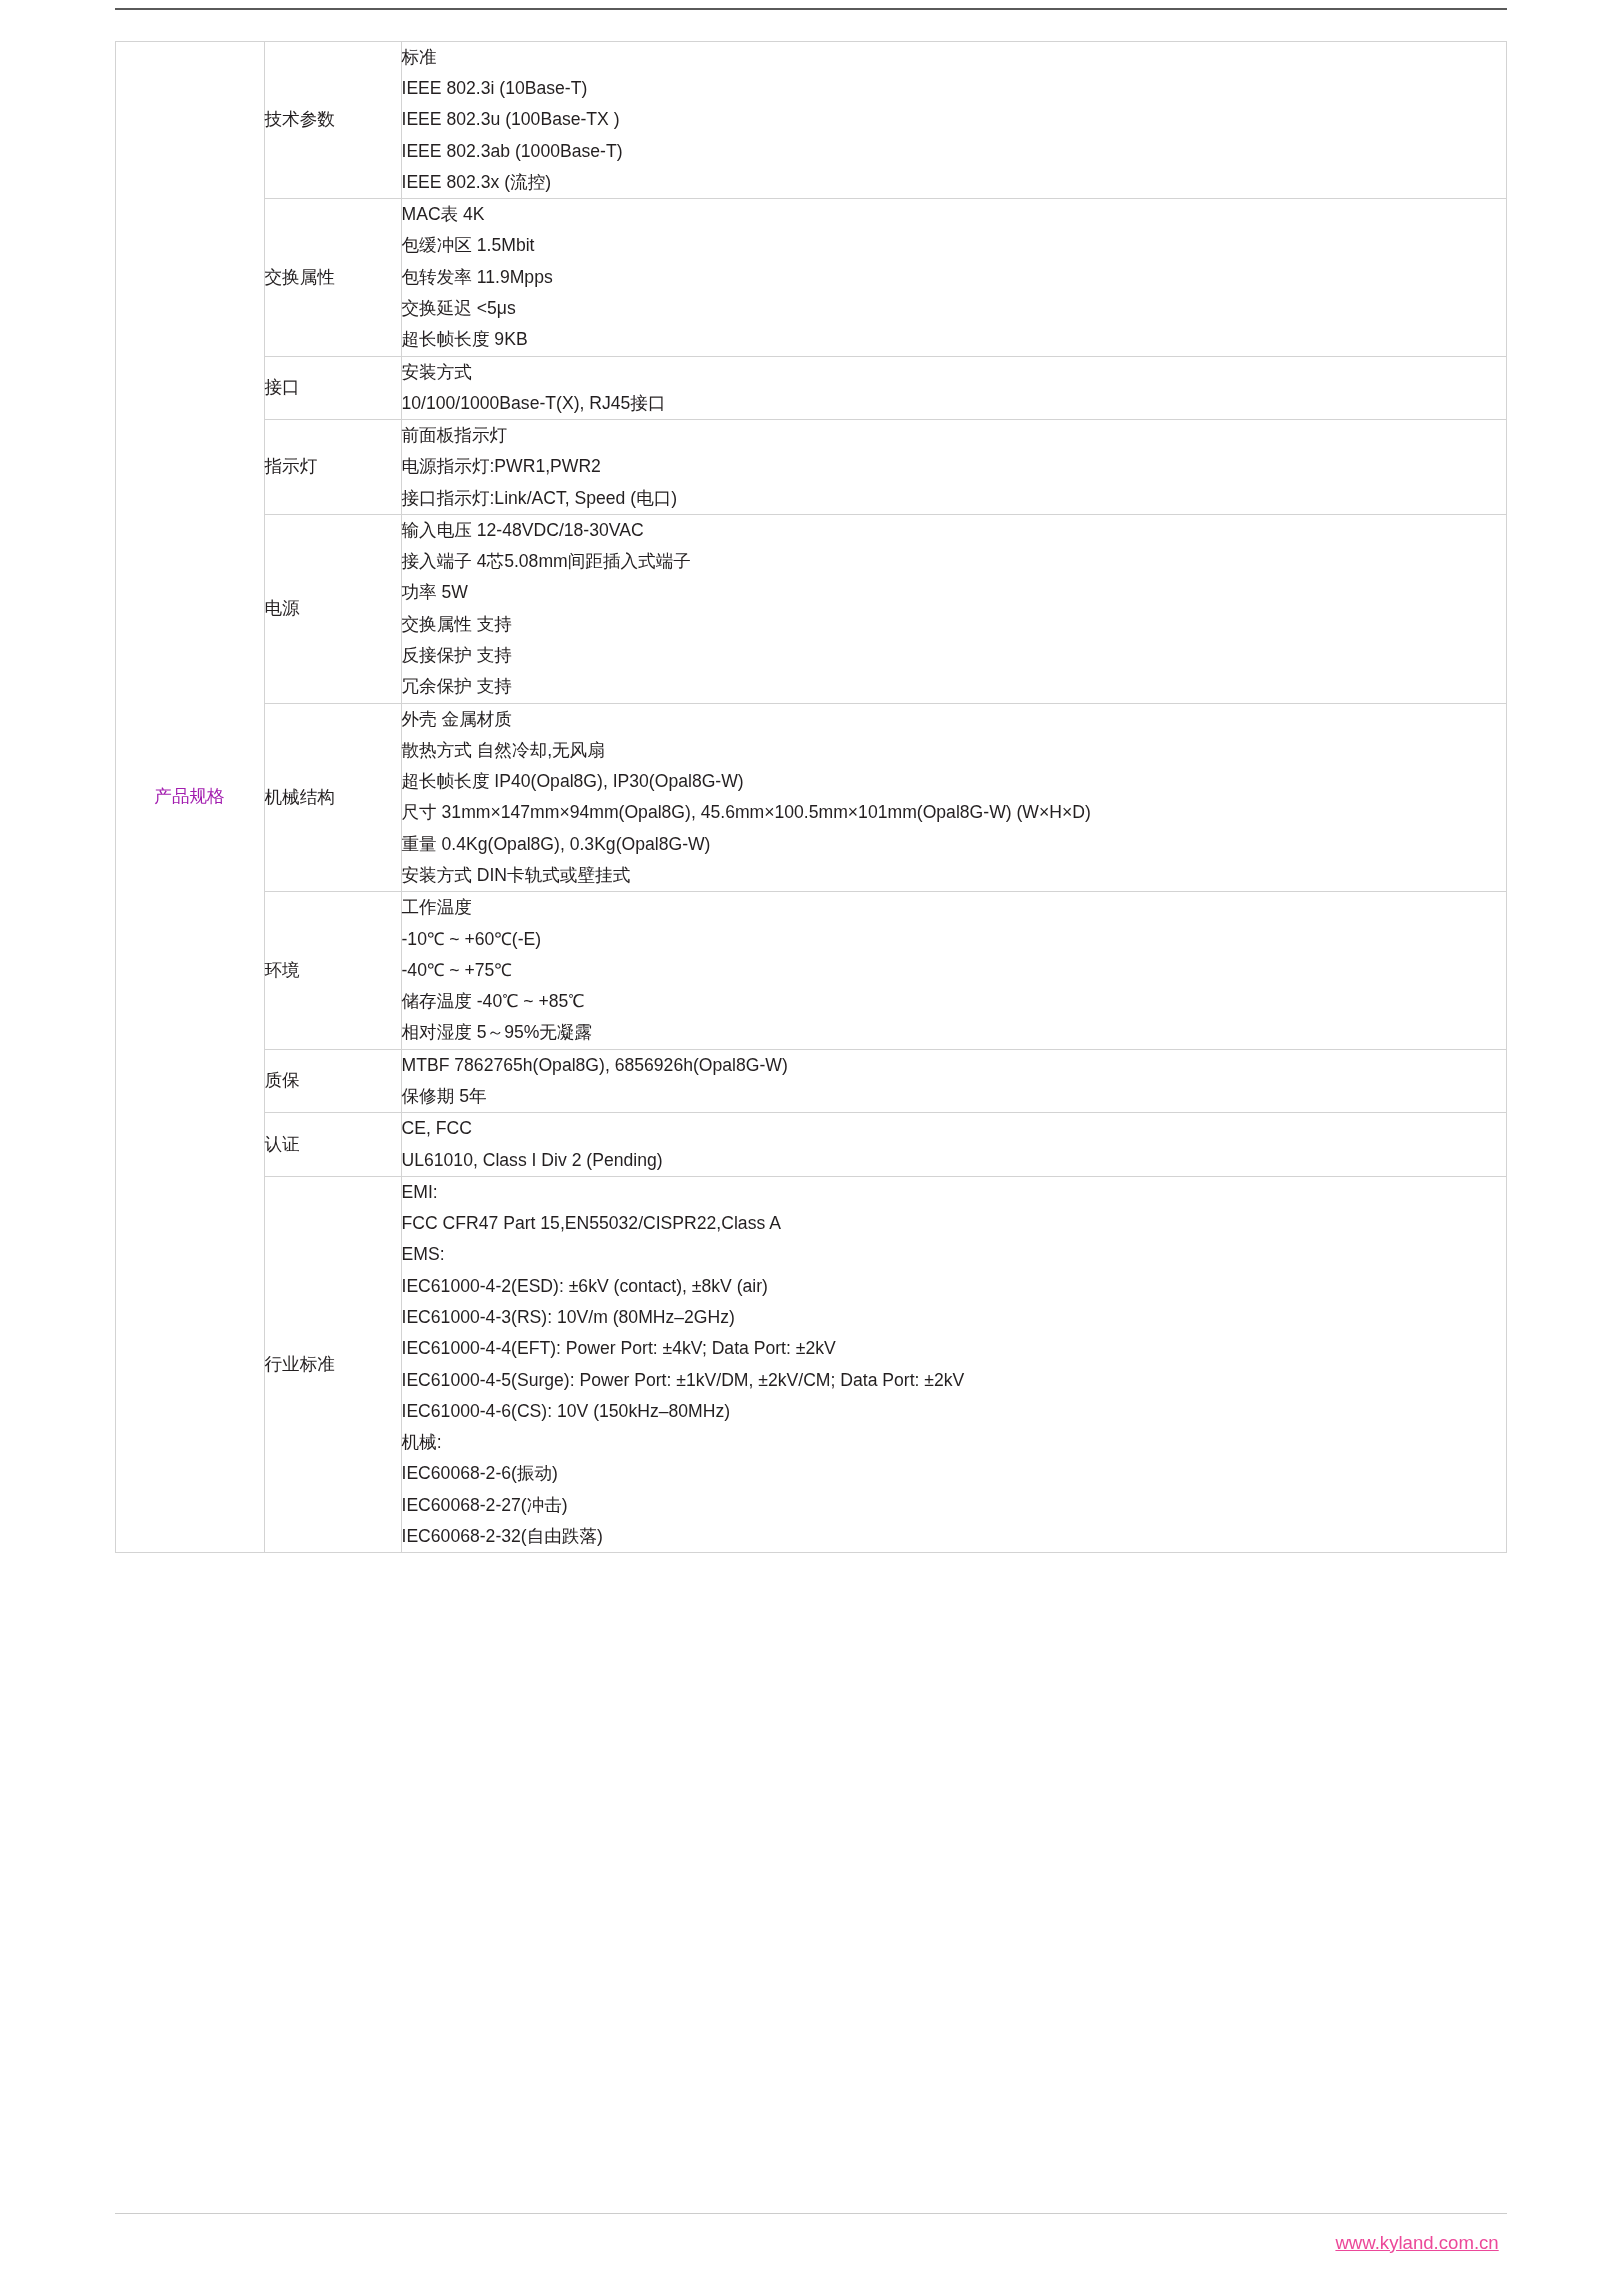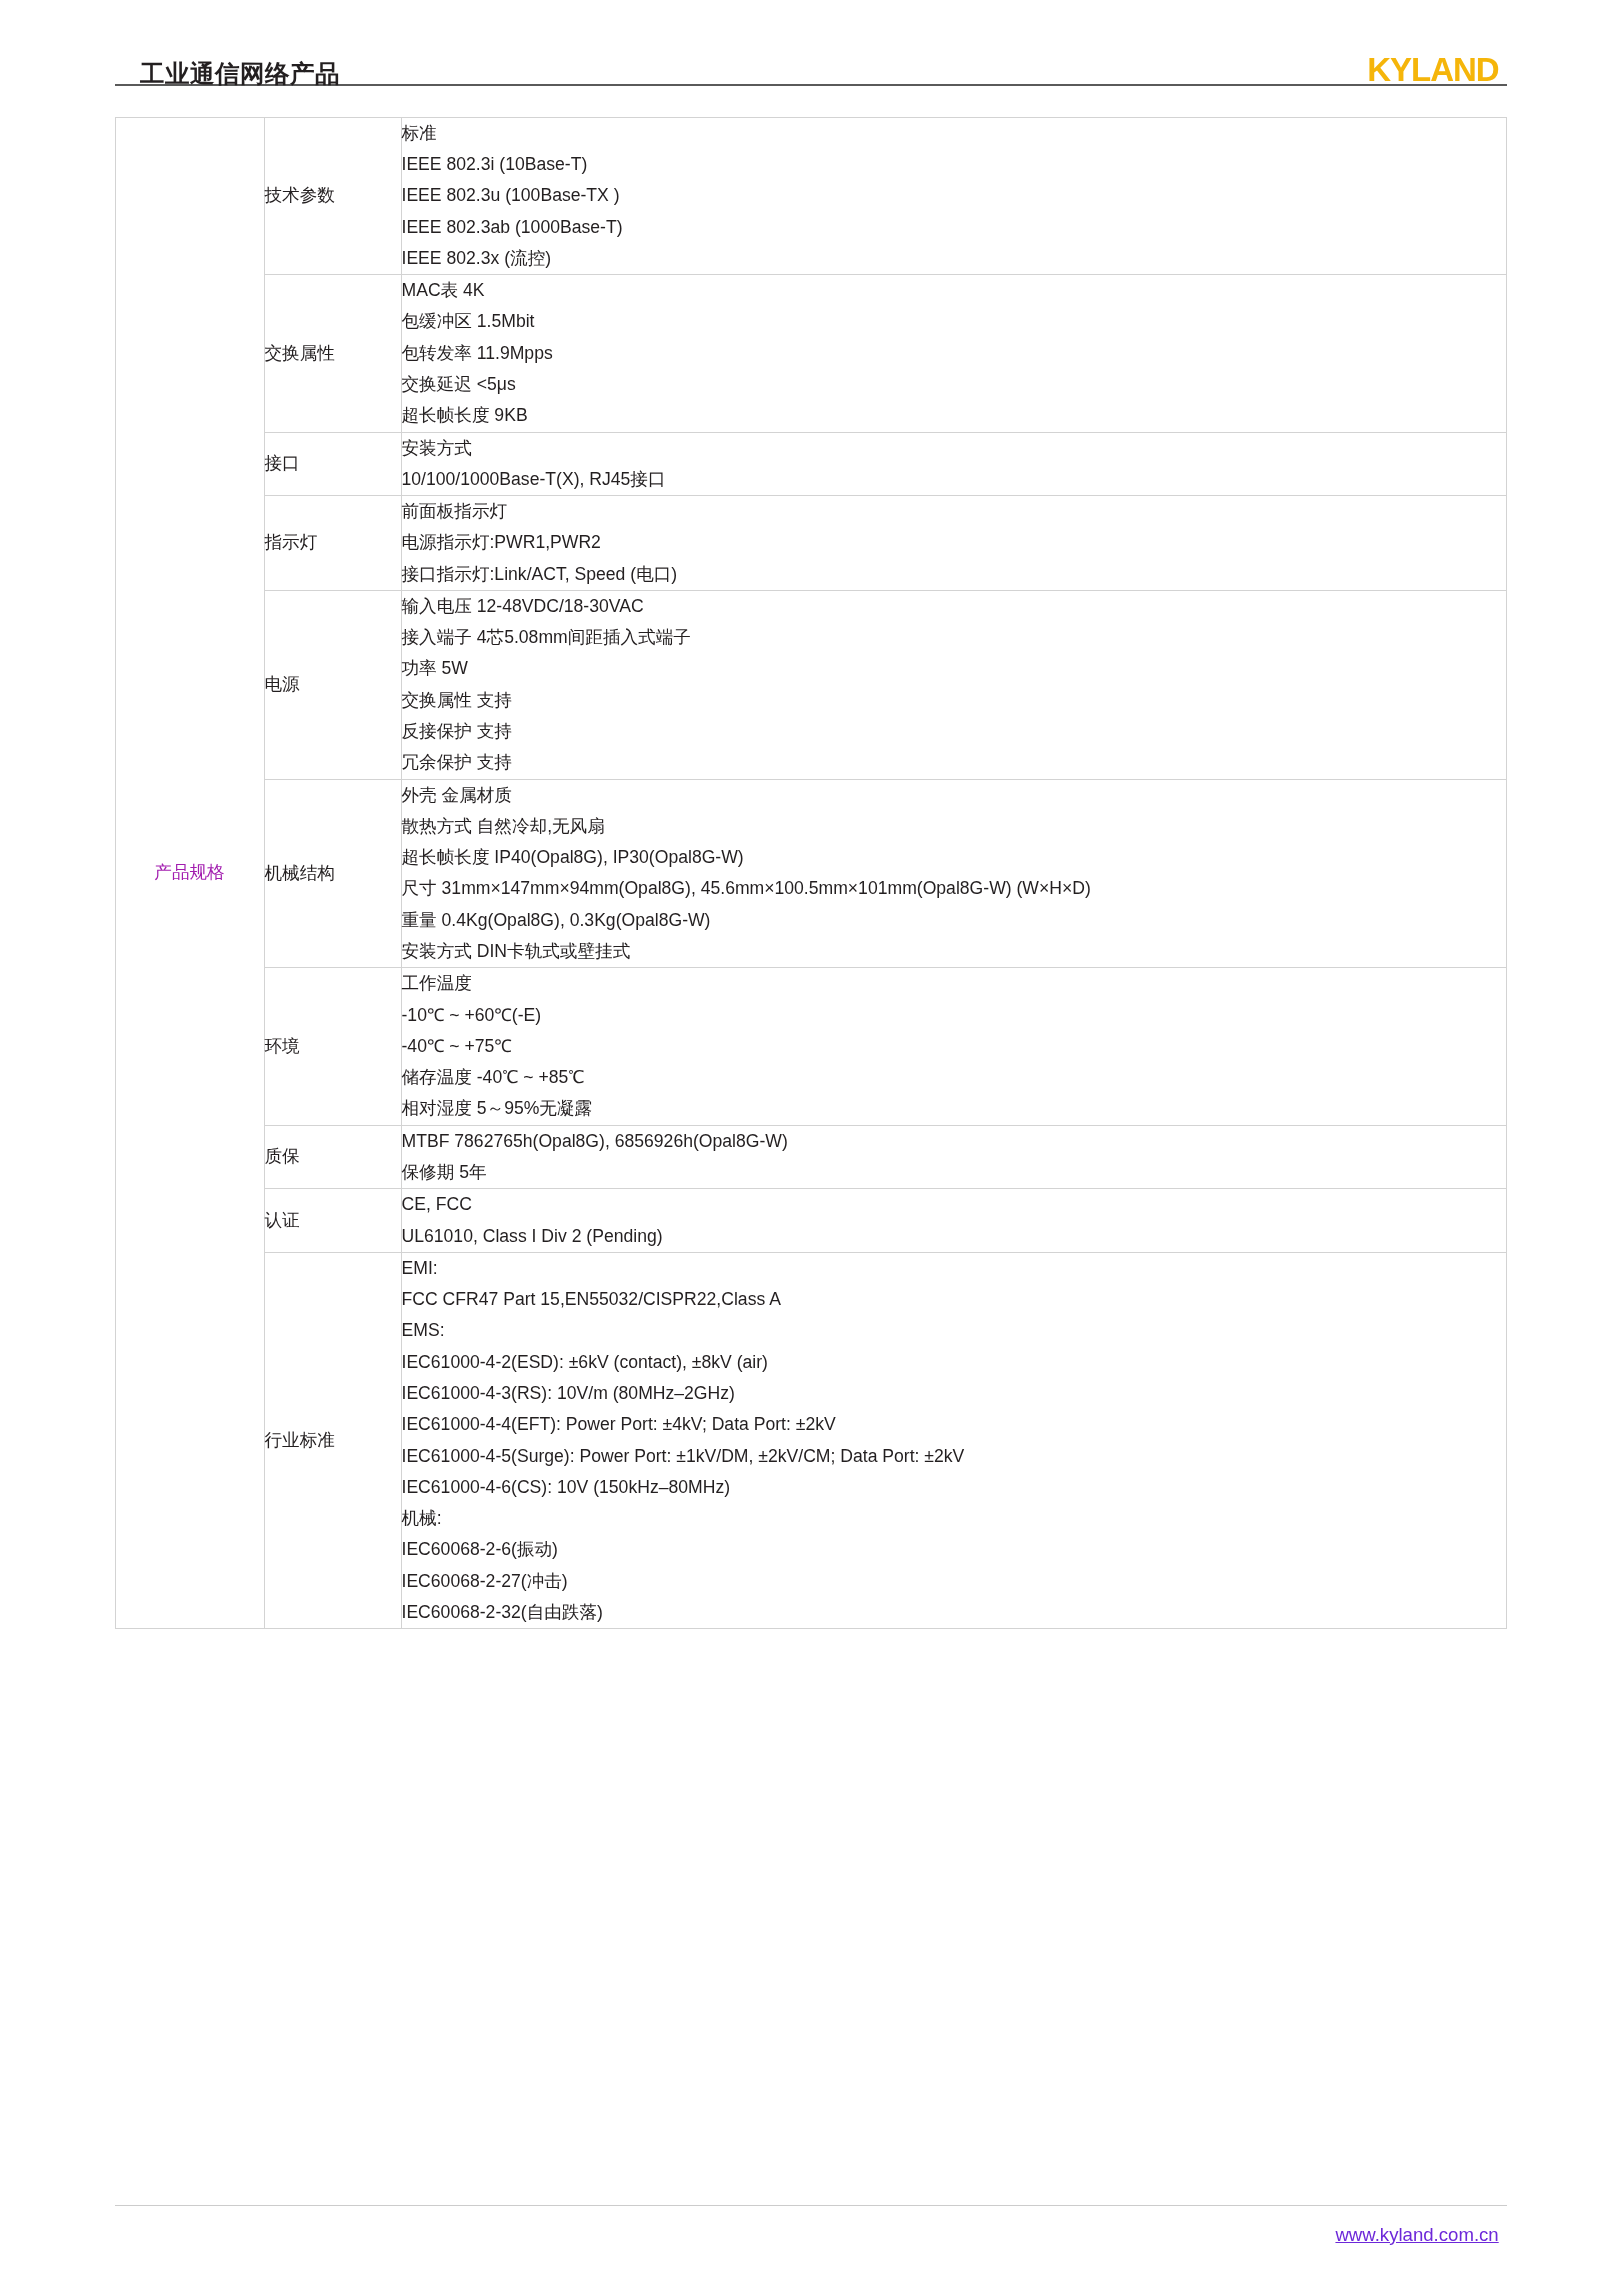--- a/index.html
+++ b/index.html
@@ -104,33 +104,29 @@
     margin: 0 auto;
     border-top: 1px solid #cccccc;
   }
   .footer-url {
     width: 1392px;
     margin: 0 auto;
     text-align: right;
     padding-top: 17.6px;
     padding-right: 7.8px;
     font-size: 18.6px;
-    color: #6d28d9;
+    color: #ec4899;
     text-decoration: underline;
   }
 </style>
 </head>
 <body>
 
 <div class="page">
 
-  <div class="header">
-    <div class="header-title">工业通信网络产品</div>
-    <div class="logo">KYLAND</div>
-  </div>
   <div class="header-rule"></div>
 
   <div class="table-wrap">
     <table class="spec">
       <colgroup>
         <col style="width:149px">
         <col style="width:137px">
         <col>
       </colgroup>
       <tbody id="spec-body">

